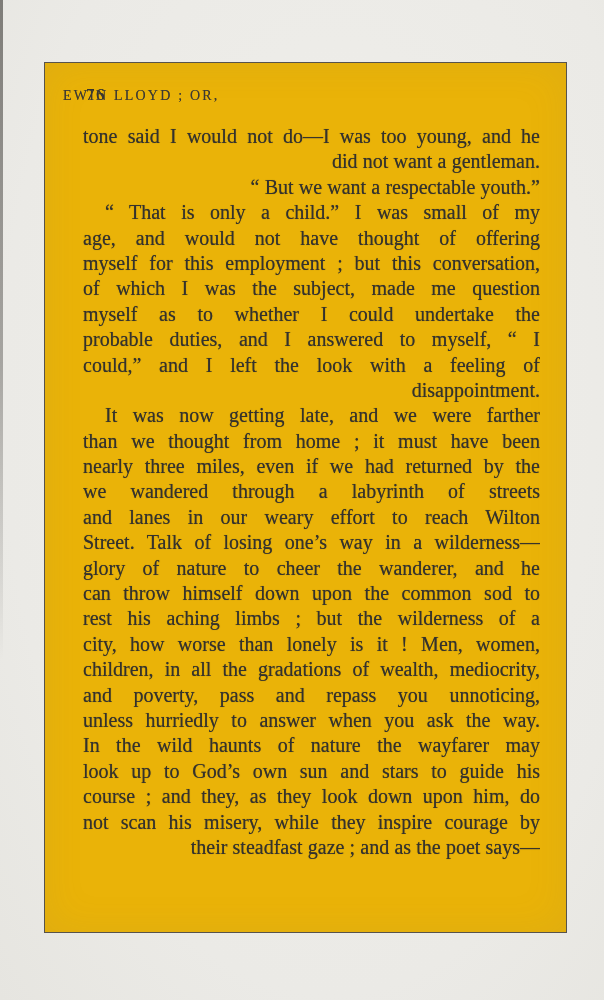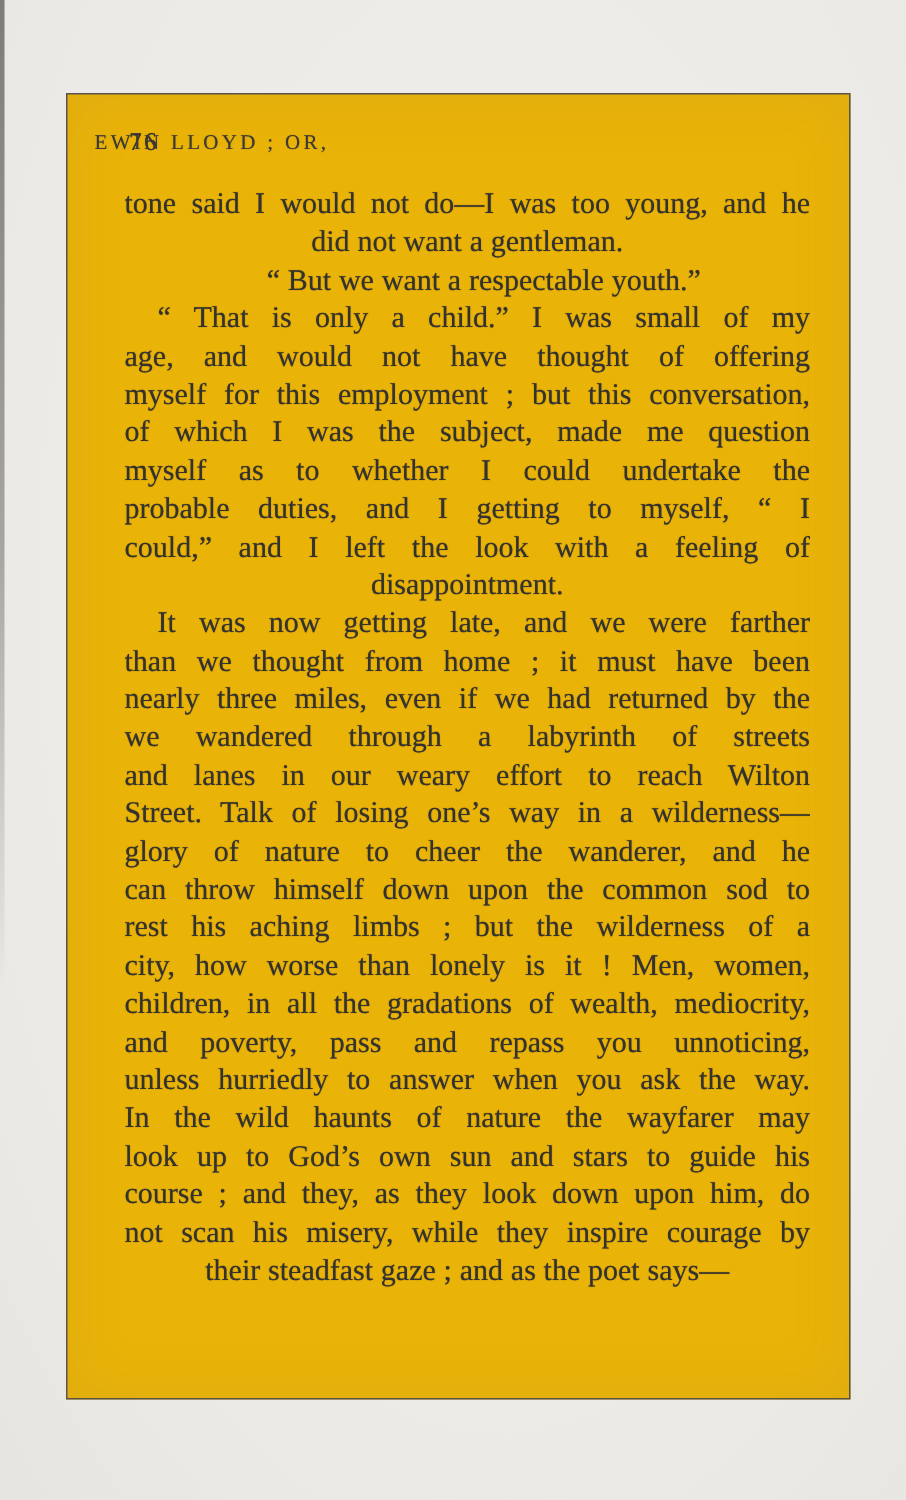--- a/index.html
+++ b/index.html
@@ -59,21 +59,21 @@
     left: 38px; top: 61px;
     right: 26px;
     overflow: hidden;
     color: #34322d;
     font-size: 20px;
     text-shadow: 0 0 0.7px rgba(52,50,45,0.72);
   }
   .line {
     line-height: 25.4px;
     height: 25.4px;
-    text-align: center;
+    text-align: right;
     word-spacing: 0.2px;
   }
   .line.just {
     text-align: justify;
     text-align-last: justify;
     word-spacing: -0.8px;
   }
   .line.ind {
     text-indent: 22px;
   }
@@ -88,21 +88,21 @@
   <div class="running-title">EWIN LLOYD ; OR,</div>
   <div class="text-block">
       <div class="line just">tone said I would not do—I was too young, and he</div>
       <div class="line">did not want a gentleman.</div>
       <div class="line ind">“ But we want a respectable youth.”</div>
       <div class="line just ind">“ That is only a child.”  I was small of my</div>
       <div class="line just">age, and would not have thought of offering</div>
       <div class="line just">myself for this employment ; but this conversation,</div>
       <div class="line just">of which I was the subject, made me question</div>
       <div class="line just">myself as to whether I could undertake the</div>
-      <div class="line just">probable duties, and I getting to myself, “ I</div>
+      <div class="line just">probable duties, and I answered to myself, “ I</div>
       <div class="line just">could,” and I left the look with a feeling of</div>
       <div class="line">disappointment.</div>
       <div class="line just ind">It was now getting late, and we were farther</div>
       <div class="line just">than we thought from home ; it must have been</div>
       <div class="line just">nearly three miles, even if we had returned by the</div>
       <div class="line just">we wandered through a labyrinth of streets</div>
       <div class="line just">and lanes in our weary effort to reach Wilton</div>
       <div class="line just">Street.  Talk of losing one’s way in a wilderness—</div>
       <div class="line just">glory of nature to cheer the wanderer, and he</div>
       <div class="line just">can throw himself down upon the common sod to</div>

